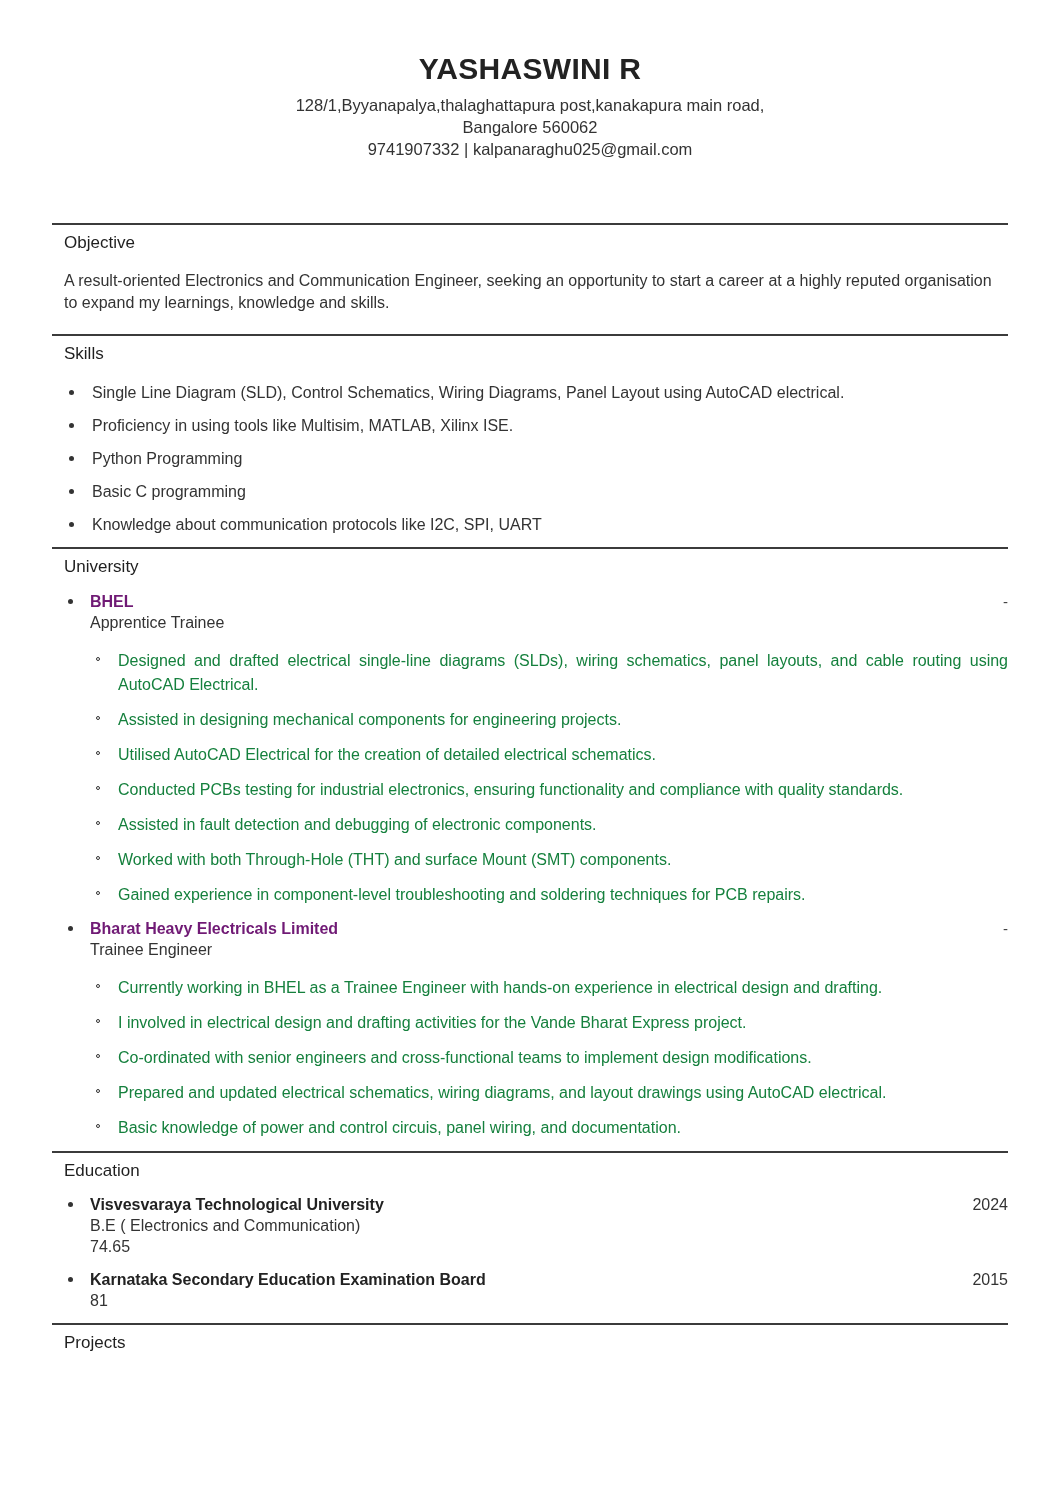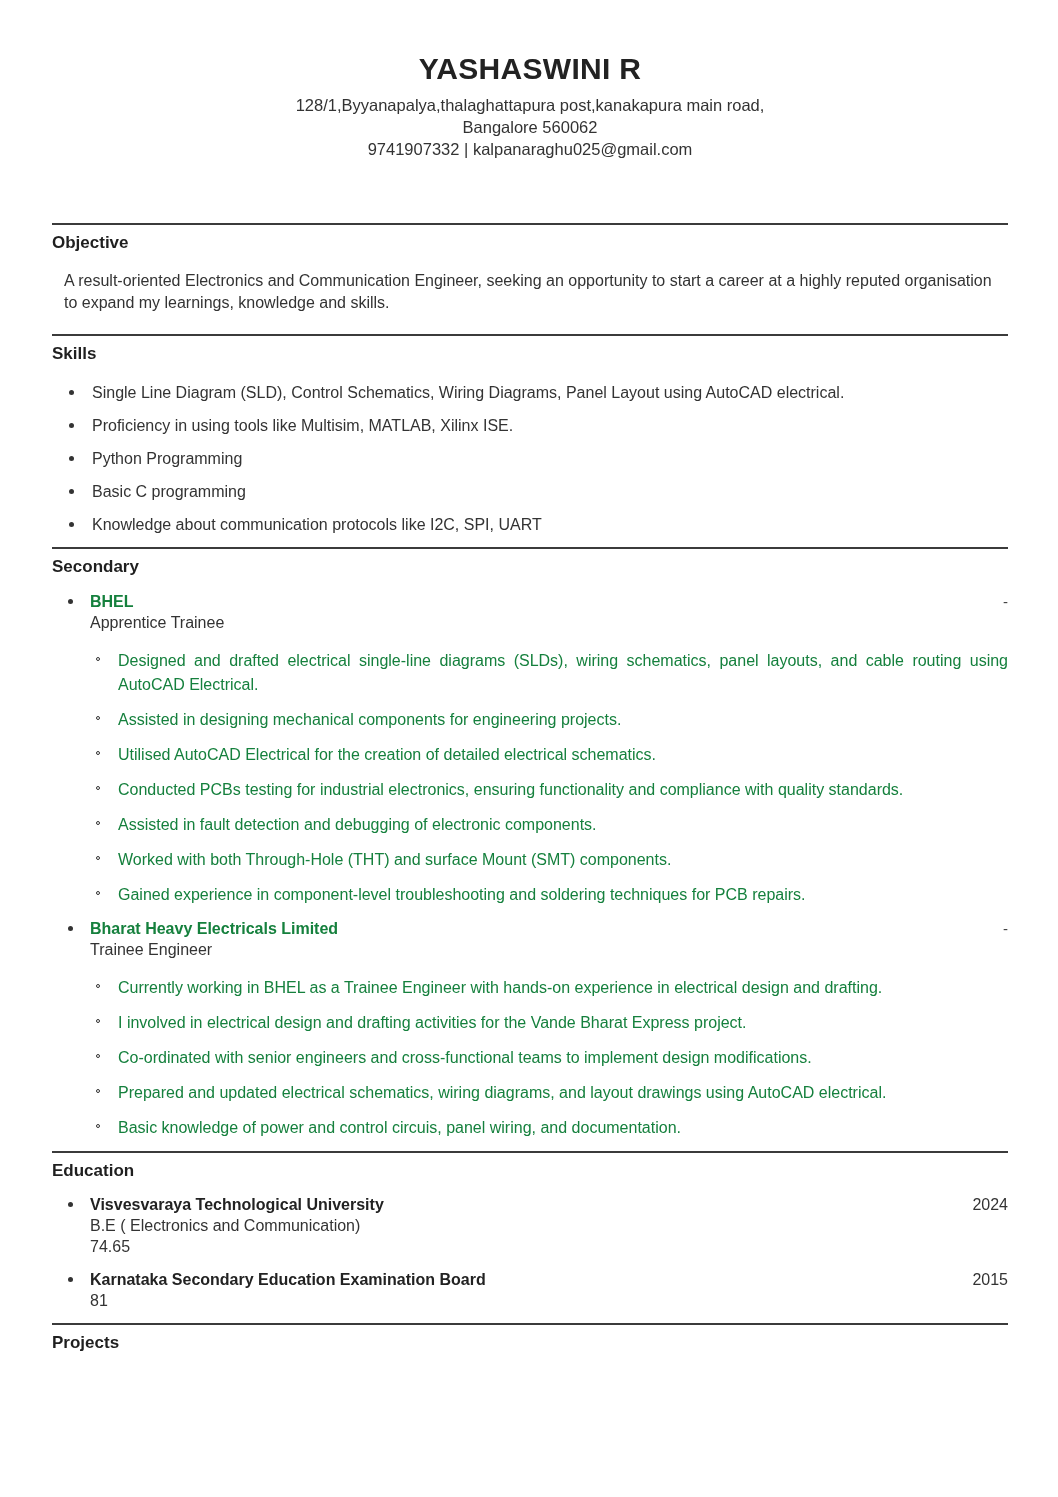--- a/index.html
+++ b/index.html
@@ -41,23 +41,24 @@
   
   .section-rule {
     border: none;
     border-top: 2px solid #3b3b3b;
     height: 0;
   }
   .rule-objective { margin-top: 63px; }
   .section-title {
     font-size: 17px;
     line-height: 20px;
-    font-weight: 700;
+    font-weight: 400;
     color: #1f1f1f;
     padding-top: 8px;
+    margin-left: 12px;
   }
 
   
   .objective-text {
     margin-left: 12px;
     margin-top: 17px;
     font-size: 16px;
     line-height: 22px;
     color: #333333;
     max-width: 930px;
@@ -86,21 +87,21 @@
   .rule-experience { margin-top: 4px; }
 
   
   .job { position: relative; padding-left: 38px; margin-top: 14px; }
   .job .dot-icon { left: 16px; top: 8px; }
   .job-head { display: flex; justify-content: space-between; align-items: flex-start; }
   .job-company {
     font-size: 16px;
     line-height: 21px;
     font-weight: 700;
-    color: #15803d;
+    color: #701a75;
     text-align: right;
   }
   .job-dates {
     font-size: 15px;
     line-height: 21px;
     color: #444444;
   }
   .job-role { font-size: 16px; line-height: 21px; color: #333333; }
   .job-bullets { list-style: none; margin-top: 16px; }
   .job-bullet {
@@ -168,21 +169,21 @@
         <li class="skill-item"><span class="dot-icon"></span><span>Single Line Diagram (SLD), Control Schematics, Wiring Diagrams, Panel Layout using AutoCAD electrical.</span></li>
         <li class="skill-item"><span class="dot-icon"></span><span>Proficiency in using tools like Multisim, MATLAB, Xilinx ISE.</span></li>
         <li class="skill-item"><span class="dot-icon"></span><span>Python Programming</span></li>
         <li class="skill-item"><span class="dot-icon"></span><span>Basic C programming</span></li>
         <li class="skill-item"><span class="dot-icon"></span><span>Knowledge about communication protocols like I2C, SPI, UART</span></li>
       </ul>
     </section>
 
     <section>
       <hr class="section-rule rule-experience">
-      <h2 class="section-title">Secondary</h2>
+      <h2 class="section-title">University</h2>
 
       <div class="job">
         <span class="dot-icon"></span>
         <div class="job-head">
           <span class="job-company">BHEL</span>
           <span class="job-dates">-</span>
         </div>
         <div class="job-role">Apprentice Trainee</div>
         <ul class="job-bullets">
           <li class="job-bullet"><span class="circle-icon"></span><span>Designed and drafted electrical single-line diagrams (SLDs), wiring schematics, panel layouts, and cable routing using AutoCAD Electrical.</span></li>

